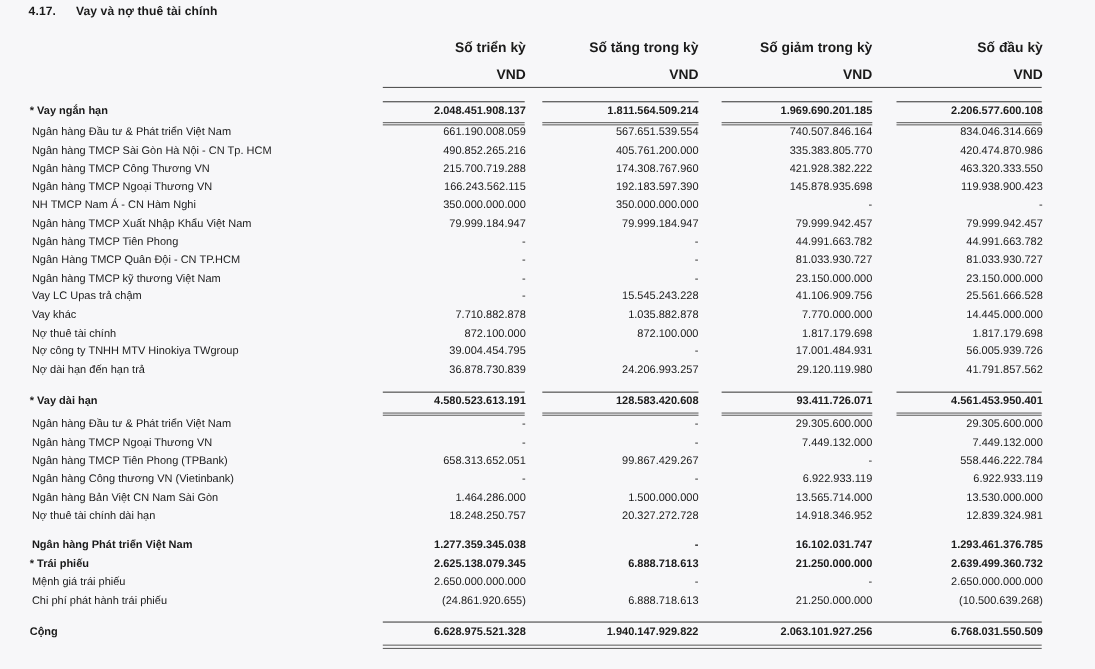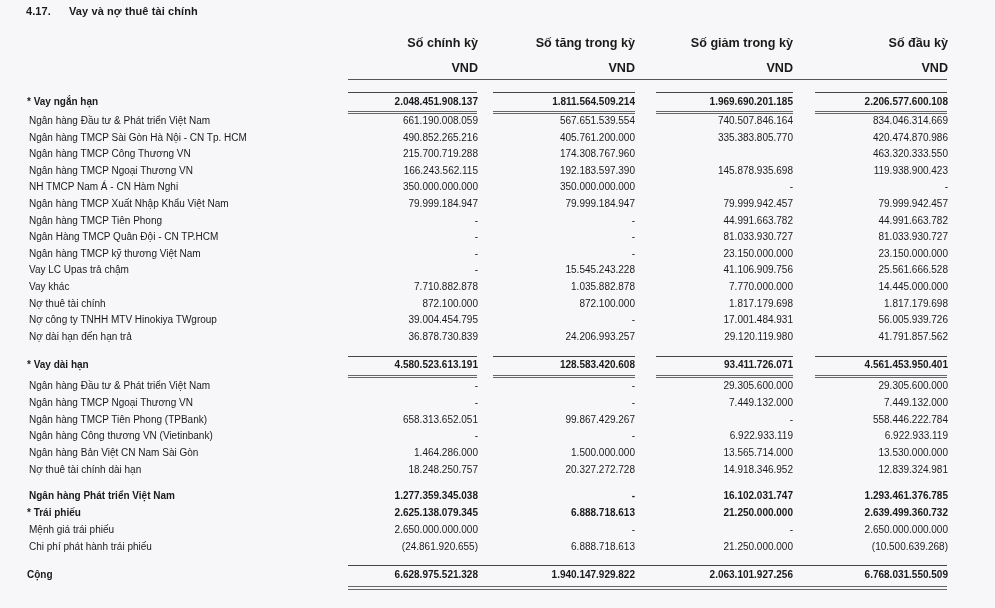--- a/index.html
+++ b/index.html
@@ -89,21 +89,21 @@
   </style>
 </head>
 <body>
 
 <div>
   <div class="section-title">
     <span class="num">4.17.</span><span>Vay và nợ thuê tài chính</span>
   </div>
 
   <div class="hdr-row" style="top:36px;">
-    <span class="hdr-cell c1">Số chính kỳ</span>
+    <span class="hdr-cell c1">Số triển kỳ</span>
     <span class="hdr-cell c2">Số tăng trong kỳ</span>
     <span class="hdr-cell c3">Số giảm trong kỳ</span>
     <span class="hdr-cell c4">Số đầu kỳ</span>
   </div>
   <div class="hdr-row" style="top:61px;">
     <span class="hdr-cell c1">VND</span>
     <span class="hdr-cell c2">VND</span>
     <span class="hdr-cell c3">VND</span>
     <span class="hdr-cell c4">VND</span>
   </div>
@@ -138,20 +138,21 @@
     <span class="label">Ngân hàng TMCP Sài Gòn Hà Nội - CN Tp. HCM</span>
     <span class="col c1">490.852.265.216</span>
     <span class="col c2">405.761.200.000</span>
     <span class="col c3">335.383.805.770</span>
     <span class="col c4">420.474.870.986</span>
   </div>
   <div class="row" style="top:146.2px;">
     <span class="label">Ngân hàng TMCP Công Thương VN</span>
     <span class="col c1">215.700.719.288</span>
     <span class="col c2">174.308.767.960</span>
+    <span class="col c3">421.928.382.222</span>
     <span class="col c4">463.320.333.550</span>
   </div>
   <div class="row" style="top:162.8px;">
     <span class="label">Ngân hàng TMCP Ngoại Thương VN</span>
     <span class="col c1">166.243.562.115</span>
     <span class="col c2">192.183.597.390</span>
     <span class="col c3">145.878.935.698</span>
     <span class="col c4">119.938.900.423</span>
   </div>
   <div class="row" style="top:179.4px;">

